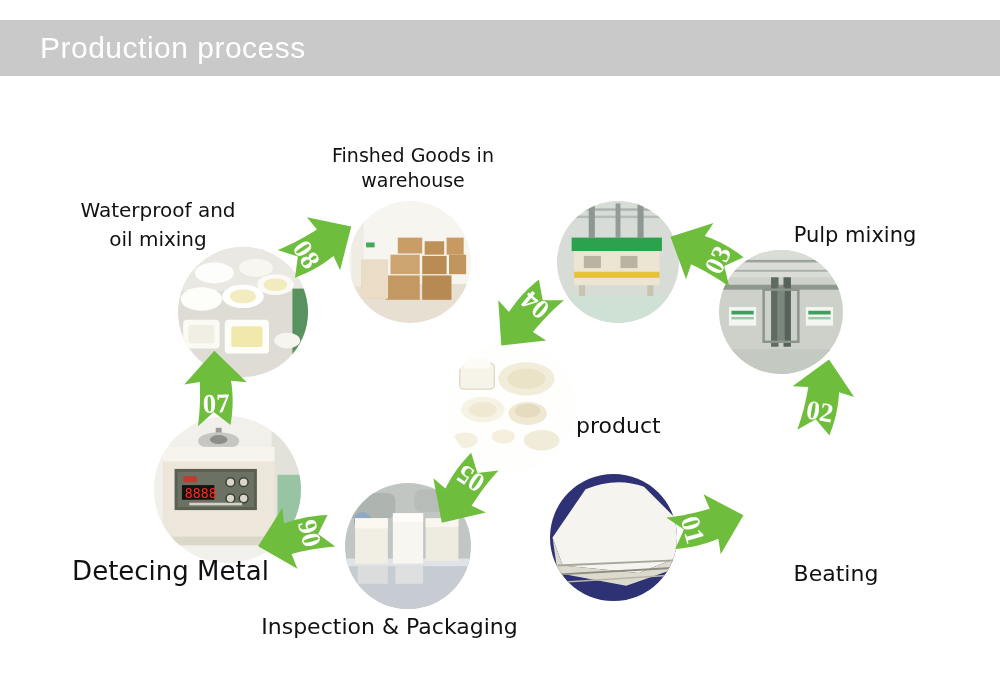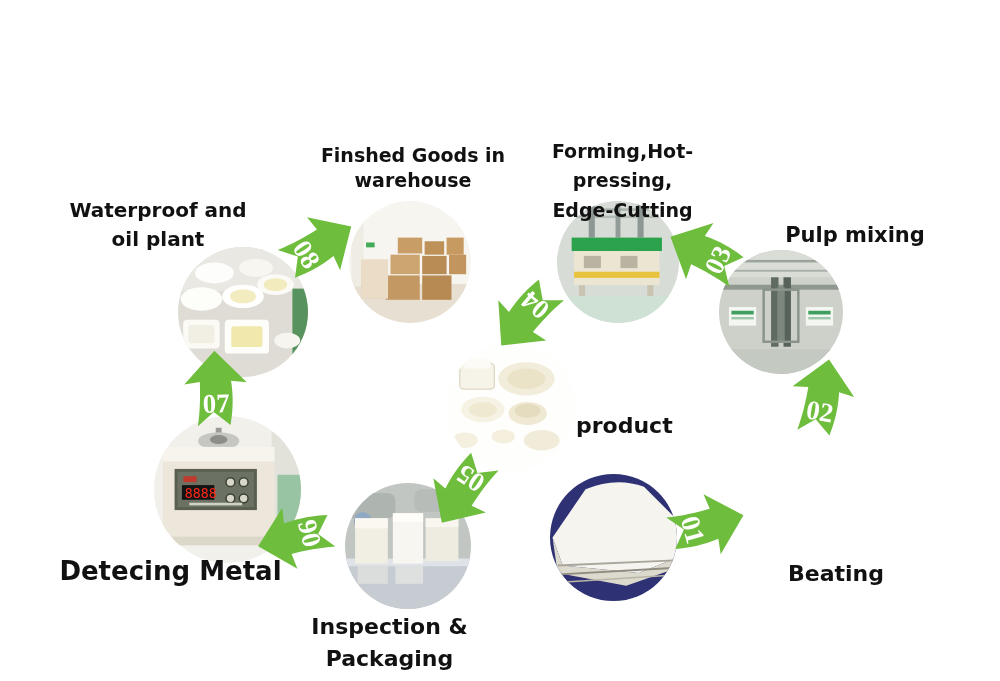--- a/index.html
+++ b/index.html
@@ -19,37 +19,40 @@
   
   .arrow{position:absolute;width:68px;height:96px;z-index:3;}
   .arrow svg{display:block;width:100%;height:100%;overflow:visible;}
   .arrow path{fill:var(--arrow-green,#6ebd3c);}
   .arrow .num{position:absolute;left:50%;top:57%;transform:translate(-50%,-50%);
     font-family:"Liberation Serif","DejaVu Serif",serif;font-weight:700;
     font-size:27px;color:var(--number-white,#ffffff);line-height:1;}
 
   
   .lbl{position:absolute;z-index:4;color:var(--label-black,#111111);
-    font-weight:700;text-align:center;line-height:1.45;}
+    font-weight:400;text-align:center;line-height:1.45;}
   .lbl span{display:block;}
   .lbl-waterproof{left:58px;top:196px;width:200px;font-size:20px;}
   .lbl-warehouse{left:313px;top:143px;width:200px;font-size:19px;line-height:1.3;}
   .lbl-forming{left:505px;top:137px;width:235px;font-size:19px;line-height:1.55;}
   .lbl-pulpmix{left:770px;top:220px;width:170px;font-size:21px;}
   .lbl-product{left:576px;top:410px;width:120px;font-size:22px;text-align:left;}
   .lbl-metal{left:58px;top:553px;width:225px;font-size:26px;}
   .lbl-inspection{left:252px;top:611px;width:275px;font-size:22px;}
   .lbl-nonwood{left:522px;top:604px;width:200px;font-size:21px;line-height:1.3;}
   .lbl-beating{left:776px;top:558px;width:120px;font-size:22px;}
 </style>
 </head>
 <body>
 
 <div class="stage">
 
+  <div class="banner">
+    <h1>Production process</h1>
+  </div>
 
   <div class="node" style="left:178px;top:247px;width:130px;height:130px">
     <svg viewBox="0 0 100 100" aria-hidden="true">
       <rect width="100" height="100" fill="#dedcd5"></rect>
       <rect width="100" height="34" fill="#eae8e2"></rect>
       <rect x="88" y="32" width="12" height="52" fill="#58935f"></rect>
       <ellipse cx="28" cy="20" rx="15" ry="8" fill="#fdfdfb"></ellipse>
       <ellipse cx="60" cy="16" rx="13" ry="7" fill="#f7f6f1"></ellipse>
       <ellipse cx="75" cy="29" rx="14" ry="8" fill="#fbfaf6"></ellipse>
       <ellipse cx="75" cy="29" rx="9" ry="5" fill="#f2ebbe"></ellipse>
@@ -246,32 +249,28 @@
 
   <div class="arrow" style="left:278px;top:203px;transform:rotate(58deg)">
     <svg viewBox="0 0 100 140" aria-hidden="true">
         <path d="M50 2 L96 50 L73 47 C76 72 74 92 70 112 L46 92 L22 112 C26 88 27 70 27 47 L4 50 Z"></path>
       </svg>
     <span class="num">08</span>
   </div>
 
   <div class="lbl lbl-waterproof">
     <span>Waterproof and</span>
-    <span>oil plant</span>
+    <span>oil mixing</span>
   </div>
 
   <div class="lbl lbl-warehouse">
     <span>Finshed Goods in</span>
     <span>warehouse</span>
   </div>
 
-  <div class="lbl lbl-forming">
-    <span>Forming,Hot-pressing,</span>
-    <span>Edge-Cutting</span>
-  </div>
 
   <div class="lbl lbl-pulpmix">
     <span>Pulp mixing</span>
   </div>
 
   <div class="lbl lbl-product">
     <span>product</span>
   </div>
 
   <div class="lbl lbl-metal">

